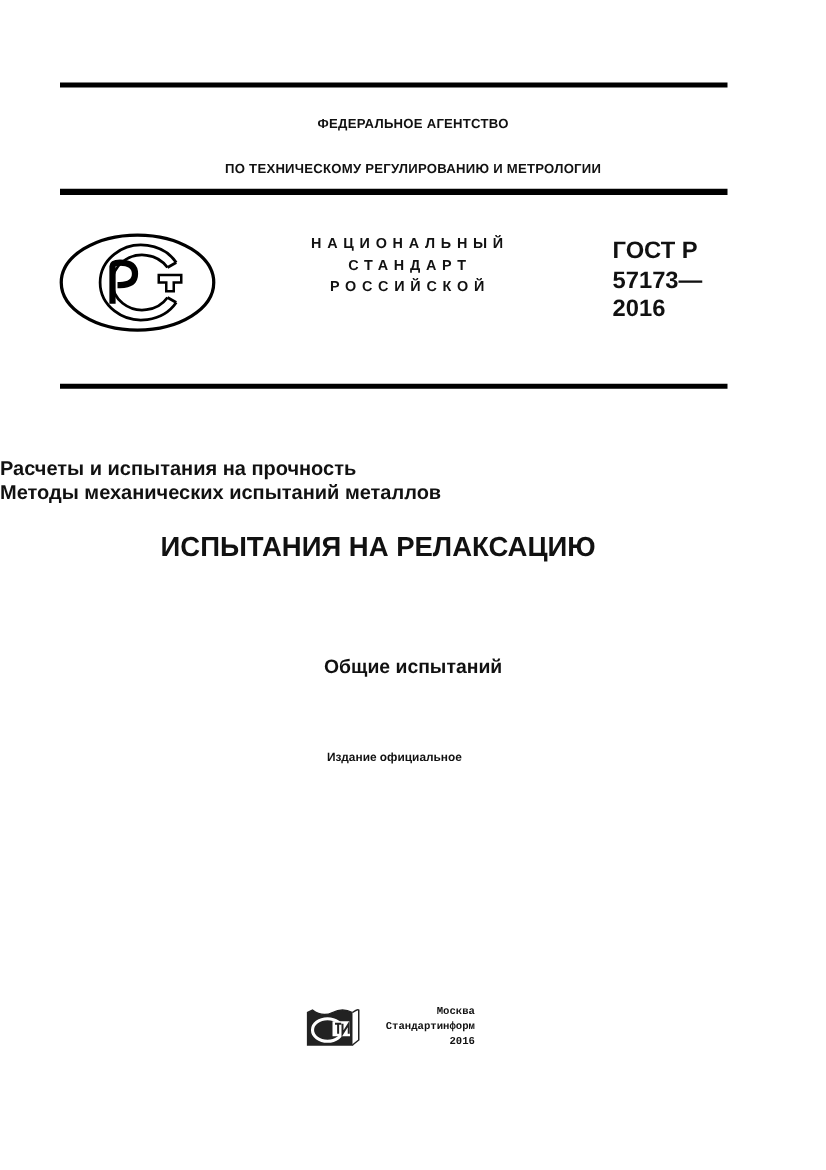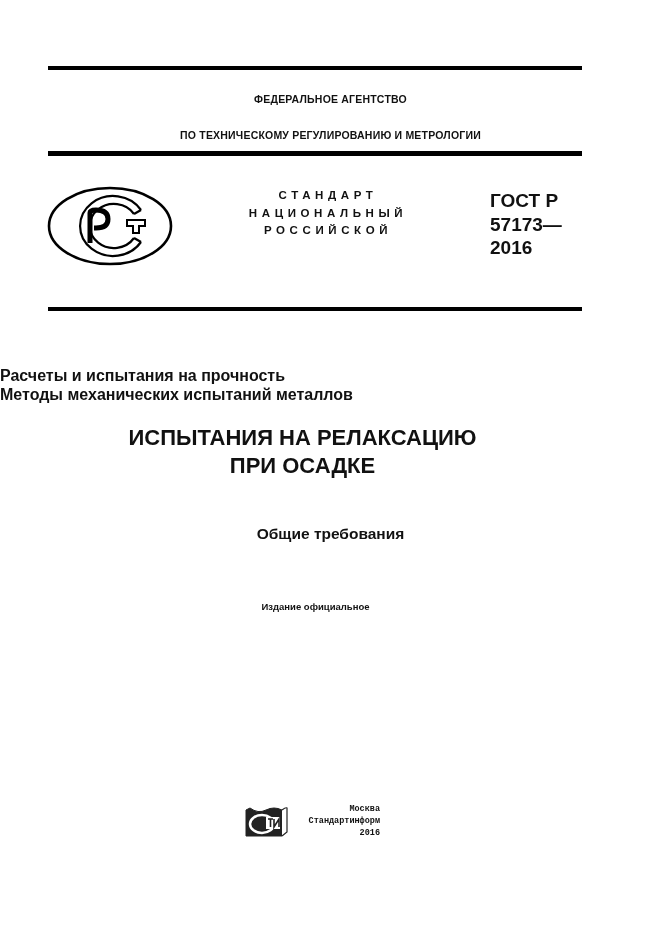--- a/index.html
+++ b/index.html
@@ -62,44 +62,43 @@
   <path d="M 88 29 A 24 22 0 1 0 88 53" fill="none" stroke="#000" stroke-width="2.2"></path>
   <line x1="95" y1="25" x2="88" y2="29" stroke="#000" stroke-width="2.2"></line>
   <line x1="95" y1="57" x2="88" y2="53" stroke="#000" stroke-width="2.2"></line>
 
   <path d="M 44 58 L 44 28 Q 44 25 50 25 Q 62 25 62 34 Q 62 43 50 43 L 48 43" fill="none" stroke="#000" stroke-width="5"></path>
 
   <path d="M 81 35 L 99 35 L 99 41 L 93 41 L 93 48 L 87 48 L 87 41 L 81 41 Z" fill="#fff" stroke="#000" stroke-width="2"></path>
 </svg>
 
 <div id="natstd-block" class="natstd">
+  <div>НАЦИОНАЛЬНЫЙ</div>
   <div>СТАНДАРТ</div>
-  <div>НАЦИОНАЛЬНЫЙ</div>
   <div>РОССИЙСКОЙ</div>
 </div>
 
 <div class="gost">
   <div>ГОСТ Р</div>
   <div>57173—</div>
   <div>2016</div>
 </div>
 
 <div id="rule-bot" class="rule"></div>
 
 <div id="series-block" class="series">
   <div>Расчеты и испытания на прочность</div>
   <div>Методы механических испытаний металлов</div>
 </div>
 
 <div class="main-title">
   <div>ИСПЫТАНИЯ НА РЕЛАКСАЦИЮ</div>
-  <div>ПРИ ОСАДКЕ</div>
 </div>
 
-<div class="subtitle">Общие требования</div>
+<div class="subtitle">Общие испытаний</div>
 
 <div class="edition">Издание официальное</div>
 
 <svg id="logo-si" viewBox="0 0 44 34">
   <path d="M 2 6 L 2 32 L 38 32 L 38 6 Q 30 2 22 6 Q 14 10 6 4 Z" fill="#222" stroke="#222" stroke-width="1"></path>
   <path d="M 38 6 Q 42 3 43 4 L 43 28 L 38 32" fill="#fff" stroke="#222" stroke-width="1.2"></path>
   <ellipse cx="18" cy="20" rx="12" ry="9" fill="none" stroke="#fff" stroke-width="2.5"></ellipse>
   <rect x="22" y="13" width="14" height="12" fill="#fff"></rect>
   <path d="M 24 15 L 29 15 M 26.5 15 L 26.5 23 M 30 15 L 30 23 L 35 15 L 35 23" fill="none" stroke="#222" stroke-width="1.6"></path>
 </svg>

